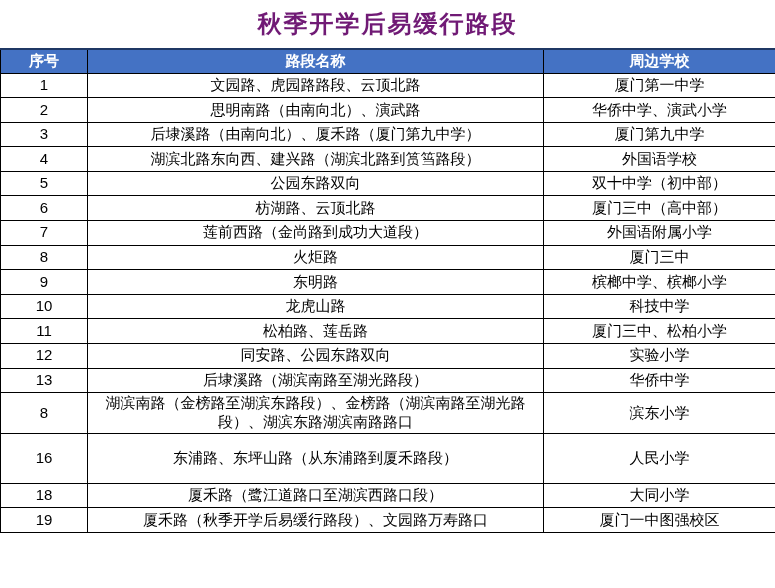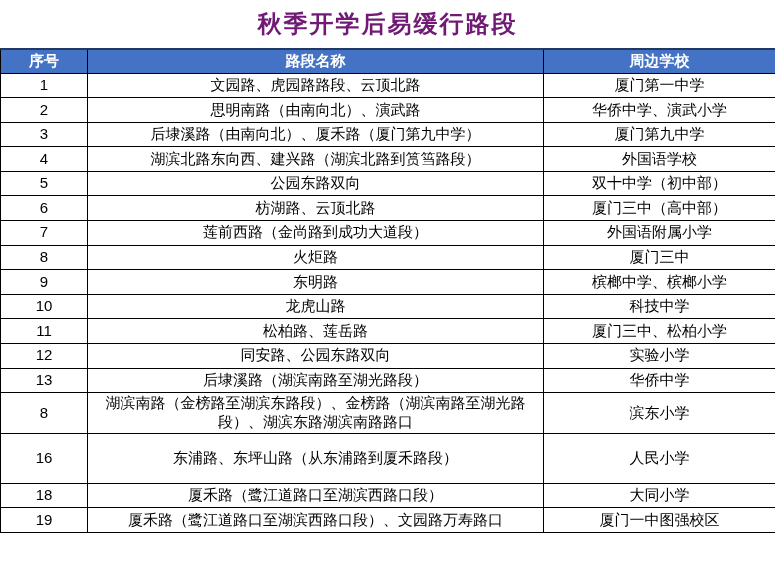--- a/index.html
+++ b/index.html
@@ -176,18 +176,18 @@
 
 
   <tr>
     <td>18</td>
     <td>厦禾路（鹭江道路口至湖滨西路口段）</td>
     <td>大同小学</td>
   </tr>
 
   <tr>
     <td>19</td>
-    <td>厦禾路（鹭江道路口至湖滨西路口段）、文园路万寿路口</td>
+    <td>厦禾路（秋季开学后易缓行路段）、文园路万寿路口</td>
     <td>厦门一中图强校区</td>
   </tr>
 </tbody>
   </table>
 </div>
 
 </body></html>

